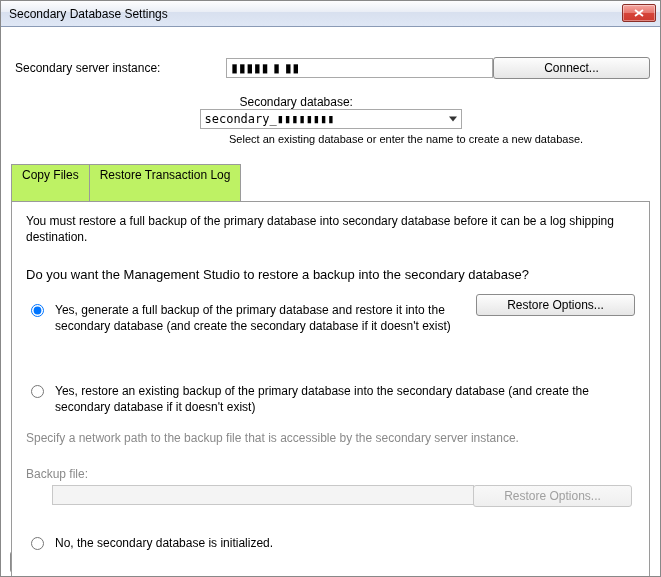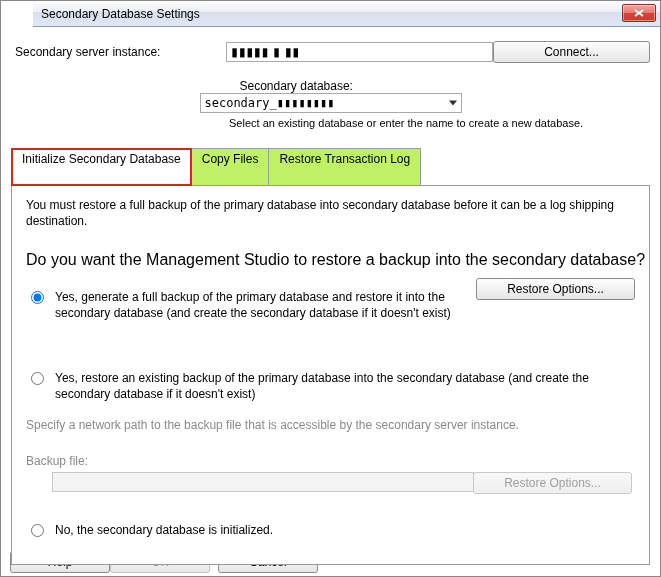--- a/index.html
+++ b/index.html
@@ -15,35 +15,34 @@
   }
   .titlebar {
     height: 26px;
     background: linear-gradient(to bottom, #fdfdfe 0%, #e9edf5 45%, #d8e0ef 46%, #dfe7f5 100%);
     border-bottom: 1px solid #8a9ab5;
     display: flex;
     align-items: center;
     padding: 0 16px 0 8px;
     color: #000;
     position: relative;
-    margin-left: 32px;
   }
   .titlebar .title { font-weight: normal; font-size:12px; }
   .close-btn {
     position:absolute; right:4px; top:3px;
     width: 34px; height: 18px;
     background: linear-gradient(to bottom, #f5a6a0 0%, #e7786f 48%, #d6453a 50%, #ce3a2f 100%);
     border: 1px solid #8b2f28;
     border-radius: 2px;
     display:flex; align-items:center; justify-content:center;
     color:#fff; font-weight:bold; font-size:11px;
     box-shadow: inset 0 0 0 1px rgba(255,255,255,0.4);
   }
   .content { padding: 8px 10px 10px 10px; }
-  .row { display:flex; align-items:center; margin-top:6px; }
+  .row { display:flex; align-items:center; margin-top:22px; }
   .lbl { width: 190px; padding-left:4px;}
   .textinput {
     height: 20px;
     border: 1px solid #a9a9a9;
     background:#fff;
     padding: 1px 4px;
     font-family: Consolas, monospace;
     font-size:12px;
     display:flex;align-items:center;
   }
@@ -87,21 +86,21 @@
   }
   .panel {
     border:1px solid #9a9a9a;
     background:#fff;
     padding:12px 3px 16px 14px;
     height: 380px;
     position:relative;
     z-index:1;
   }
   .info { font-size:12px; line-height:1.3; }
-  .question { margin-top:22px; font-size:16px;}
+  .question { margin-top:22px; font-size:13px;}
   .radiogroup { margin-top:20px;}
   .radio-row { display:flex; align-items:flex-start; gap:8px; }
   .radio-row input { margin-top:2px;}
   .radio-label { font-size:12px; line-height:1.35; max-width:430px;}
   .restore-top { position:absolute; right:14px; top:92px;}
   .sub { margin-top:16px; color:#8a8a8a; font-size:12px;}
   .sub-label { margin-top:22px; color:#8a8a8a;}
   .disabled-input {
     margin-top:4px;
     width: 422px; height:20px;
@@ -149,21 +148,20 @@
     <div style="width:28px"></div>
     <div class="textinput dbbox">
       <span>secondary_▮▮▮▮▮▮▮▮</span>
       <div class="caret"></div>
     </div>
   </div>
   <div class="hint">Select an existing database or enter the name to create a new database.</div>
 
   <div class="tabstrip">
     <div class="tabs">
-      <div class="tab active highlight">Initialize Secondary Database</div>
       <div class="tab">Copy Files</div>
       <div class="tab">Restore Transaction Log</div>
     </div>
     <div class="panel">
       <div class="info">You must restore a full backup of the primary database into secondary database before it can be a log shipping destination.</div>
       <div class="question">Do you want the Management Studio to restore a backup into the secondary database?</div>
 
       <div class="radiogroup">
         <div class="radio-row">
           <input type="radio" name="r" checked="" style="">

